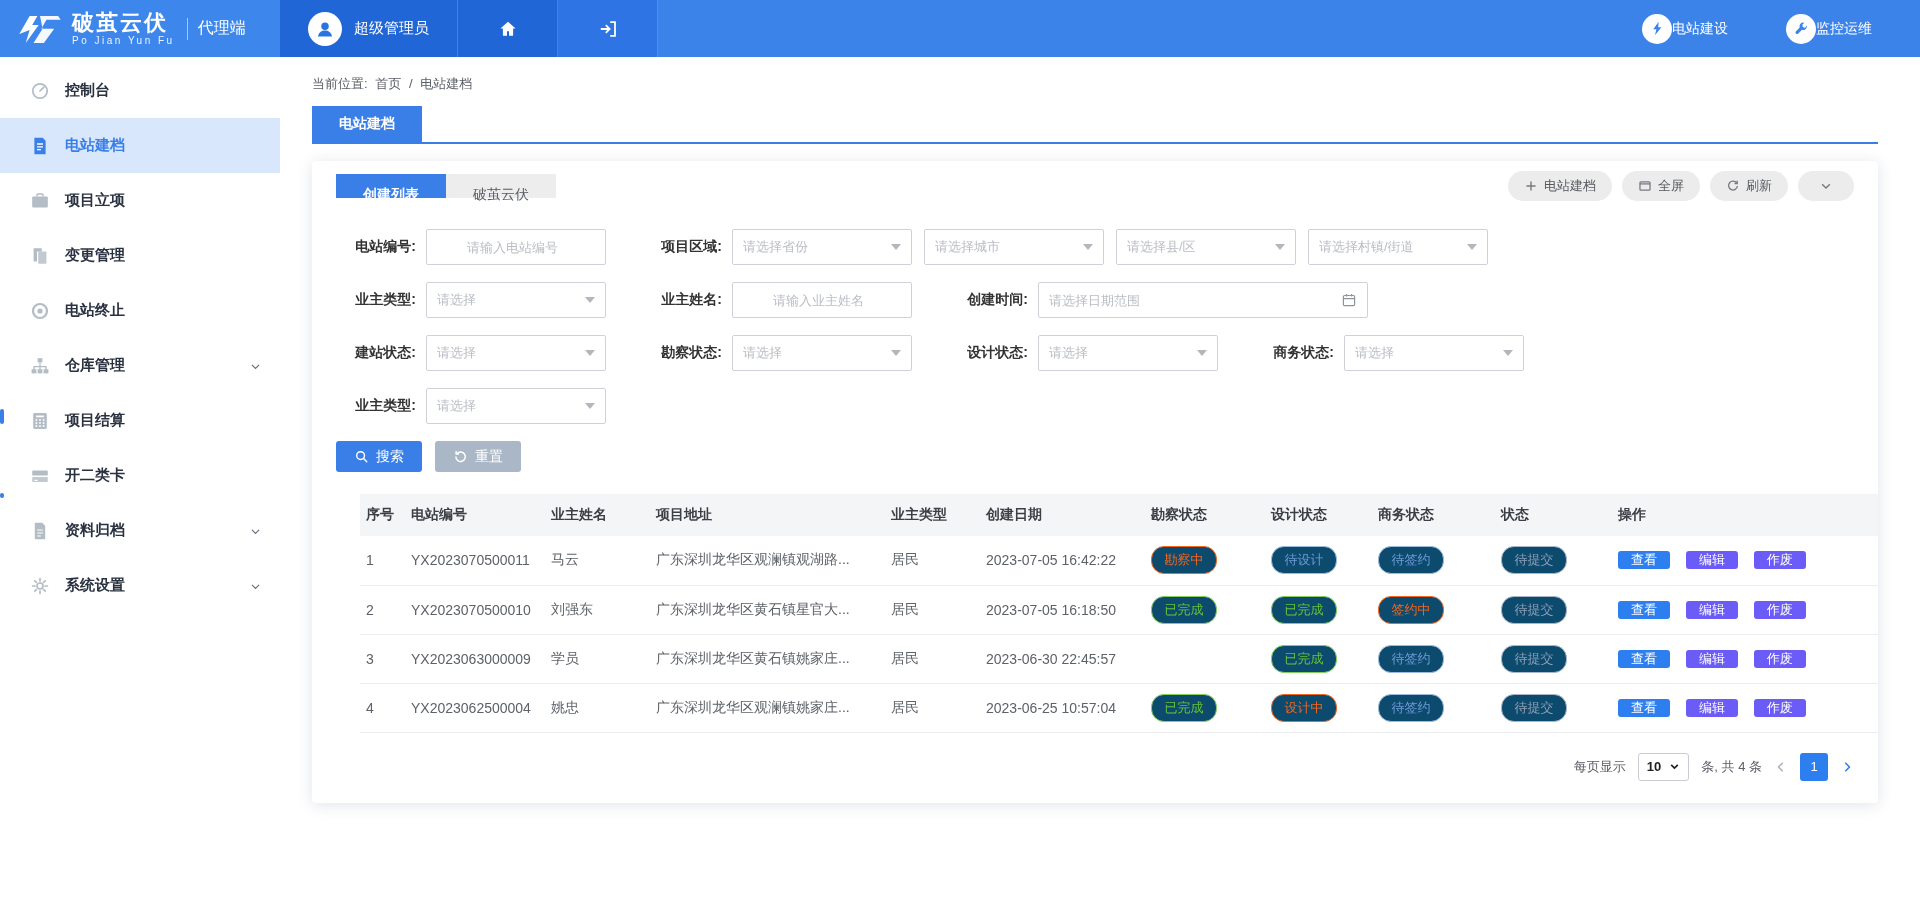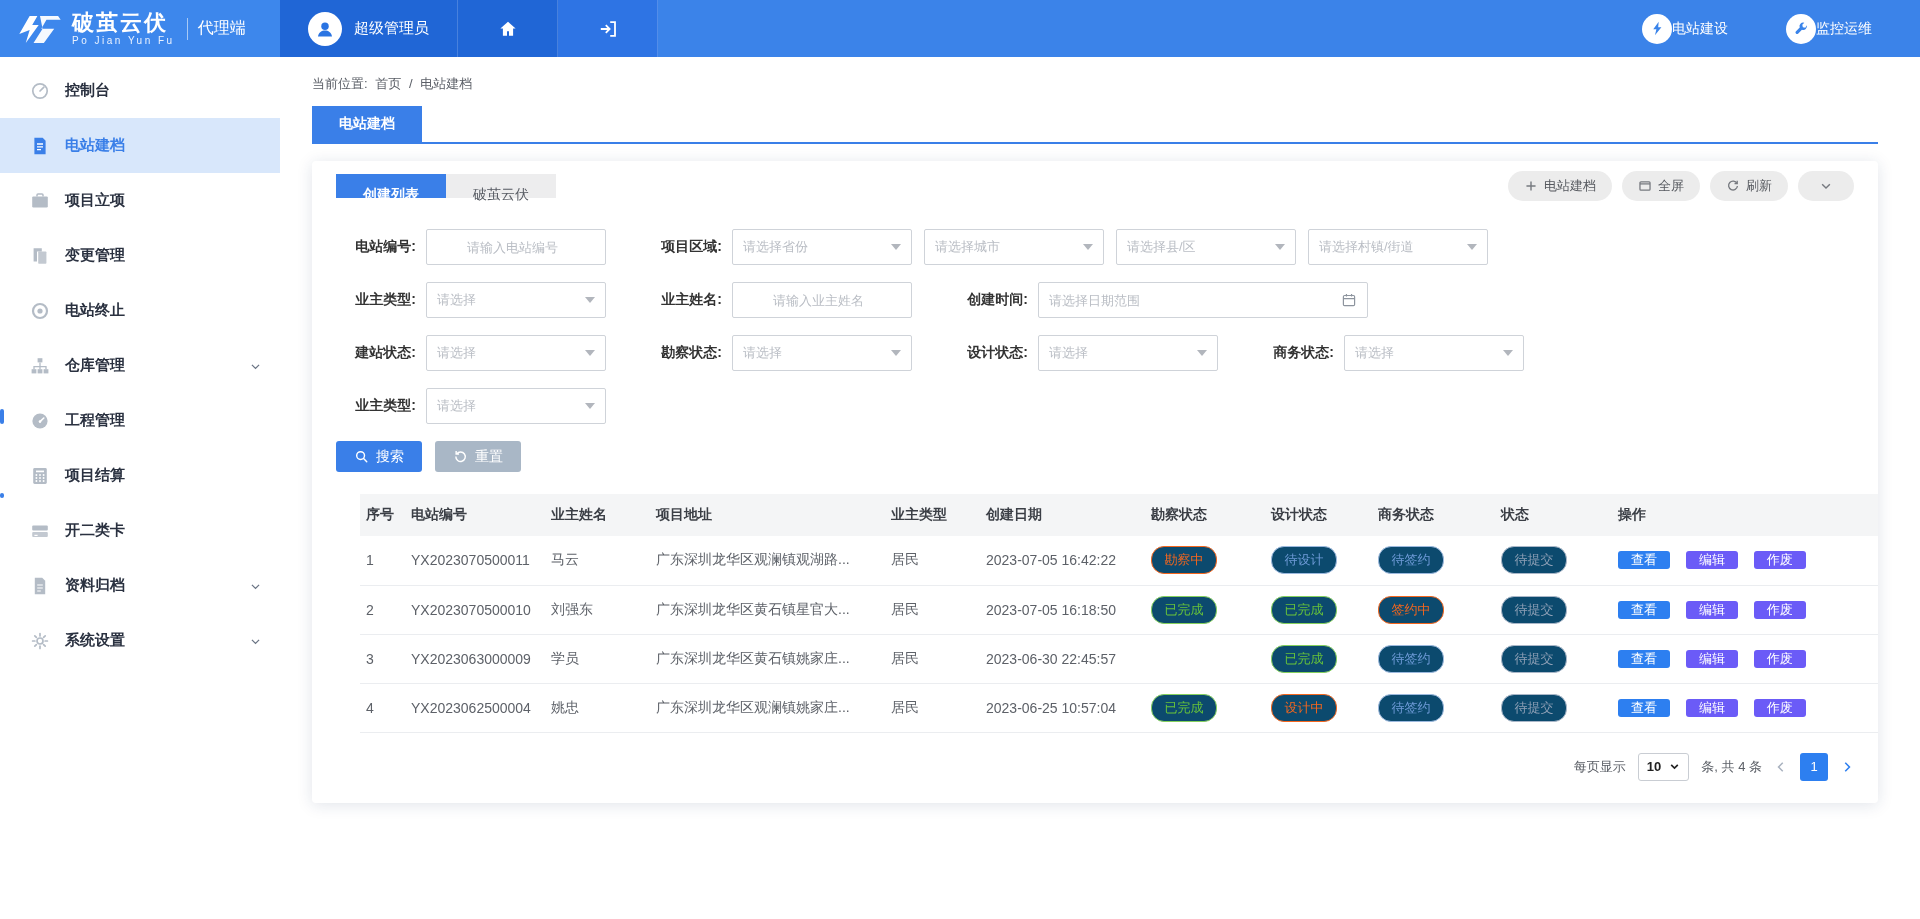--- a/index.html
+++ b/index.html
@@ -209,28 +209,20 @@
               <rect x="7.6" y="2.2" width="4.8" height="4.2" fill="currentColor"></rect>
               <rect x="1.6" y="13.2" width="4.8" height="4.2" fill="currentColor"></rect>
               <rect x="7.6" y="13.2" width="4.8" height="4.2" fill="currentColor"></rect>
               <rect x="13.6" y="13.2" width="4.8" height="4.2" fill="currentColor"></rect>
               <path d="M10 6.4v6.8M4 13.2v-2.6h12v2.6" stroke="currentColor" stroke-width="1.3" fill="none"></path>
             </svg></span>
         <span class="slabel">仓库管理</span>
         <span class="chev"><svg viewBox="0 0 20 20" fill="none" stroke="currentColor" stroke-width="2">
               <path d="M4.5 7.5L10 13l5.5-5.5"></path>
             </svg></span>
-      </div>
-      <div class="snav">
-        <span class="sicon"><svg viewBox="0 0 20 20">
-              <circle cx="10" cy="10" r="7.6" fill="currentColor"></circle>
-              <path d="M10 10.6L13.8 7" stroke="#fff" stroke-width="1.6" stroke-linecap="round"></path>
-              <circle cx="10" cy="10.6" r="1.3" fill="#fff"></circle>
-            </svg></span>
-        <span class="slabel">工程管理</span>
       </div>
       <div class="snav">
         <span class="sicon"><svg viewBox="0 0 20 20">
               <rect x="3.2" y="2" width="13.6" height="16" rx="1.4" fill="currentColor"></rect>
               <path d="M6 5.4h8" stroke="#fff" stroke-width="1.7"></path>
               <g fill="#fff">
                 <circle cx="6.4" cy="9" r=".95"></circle>
                 <circle cx="10" cy="9" r=".95"></circle>
                 <circle cx="13.6" cy="9" r=".95"></circle>
                 <circle cx="6.4" cy="12" r=".95"></circle>

